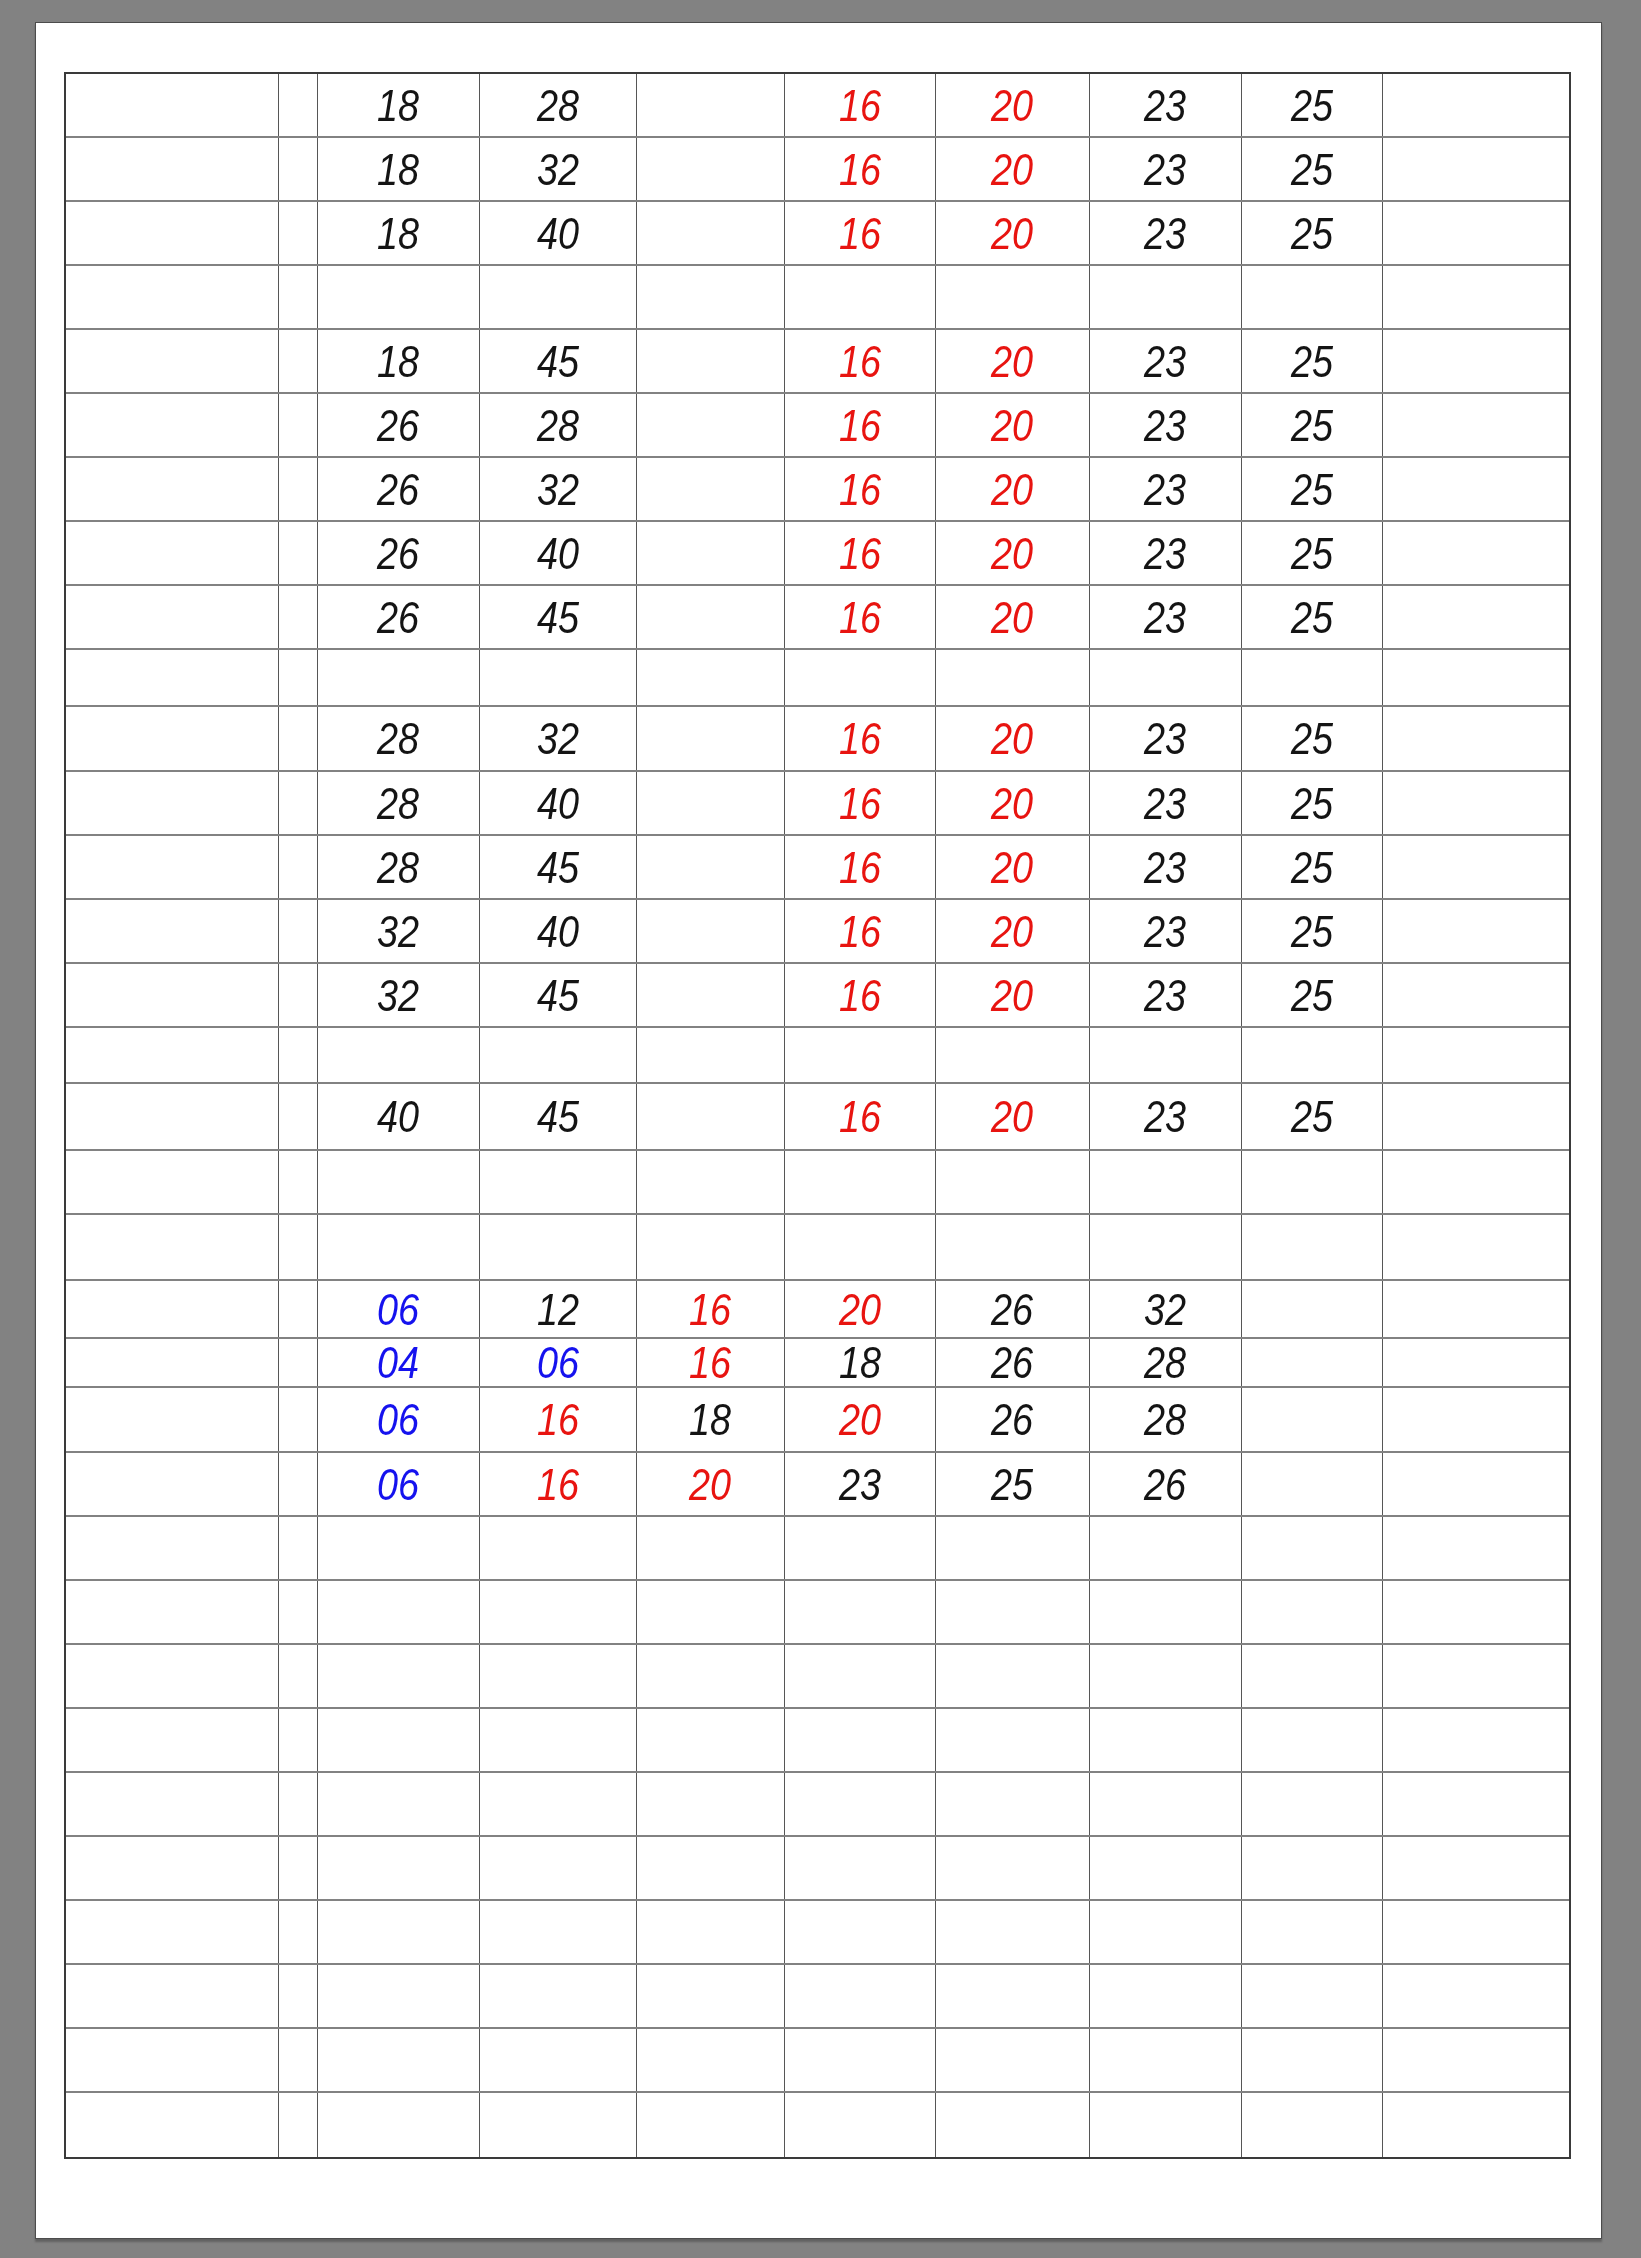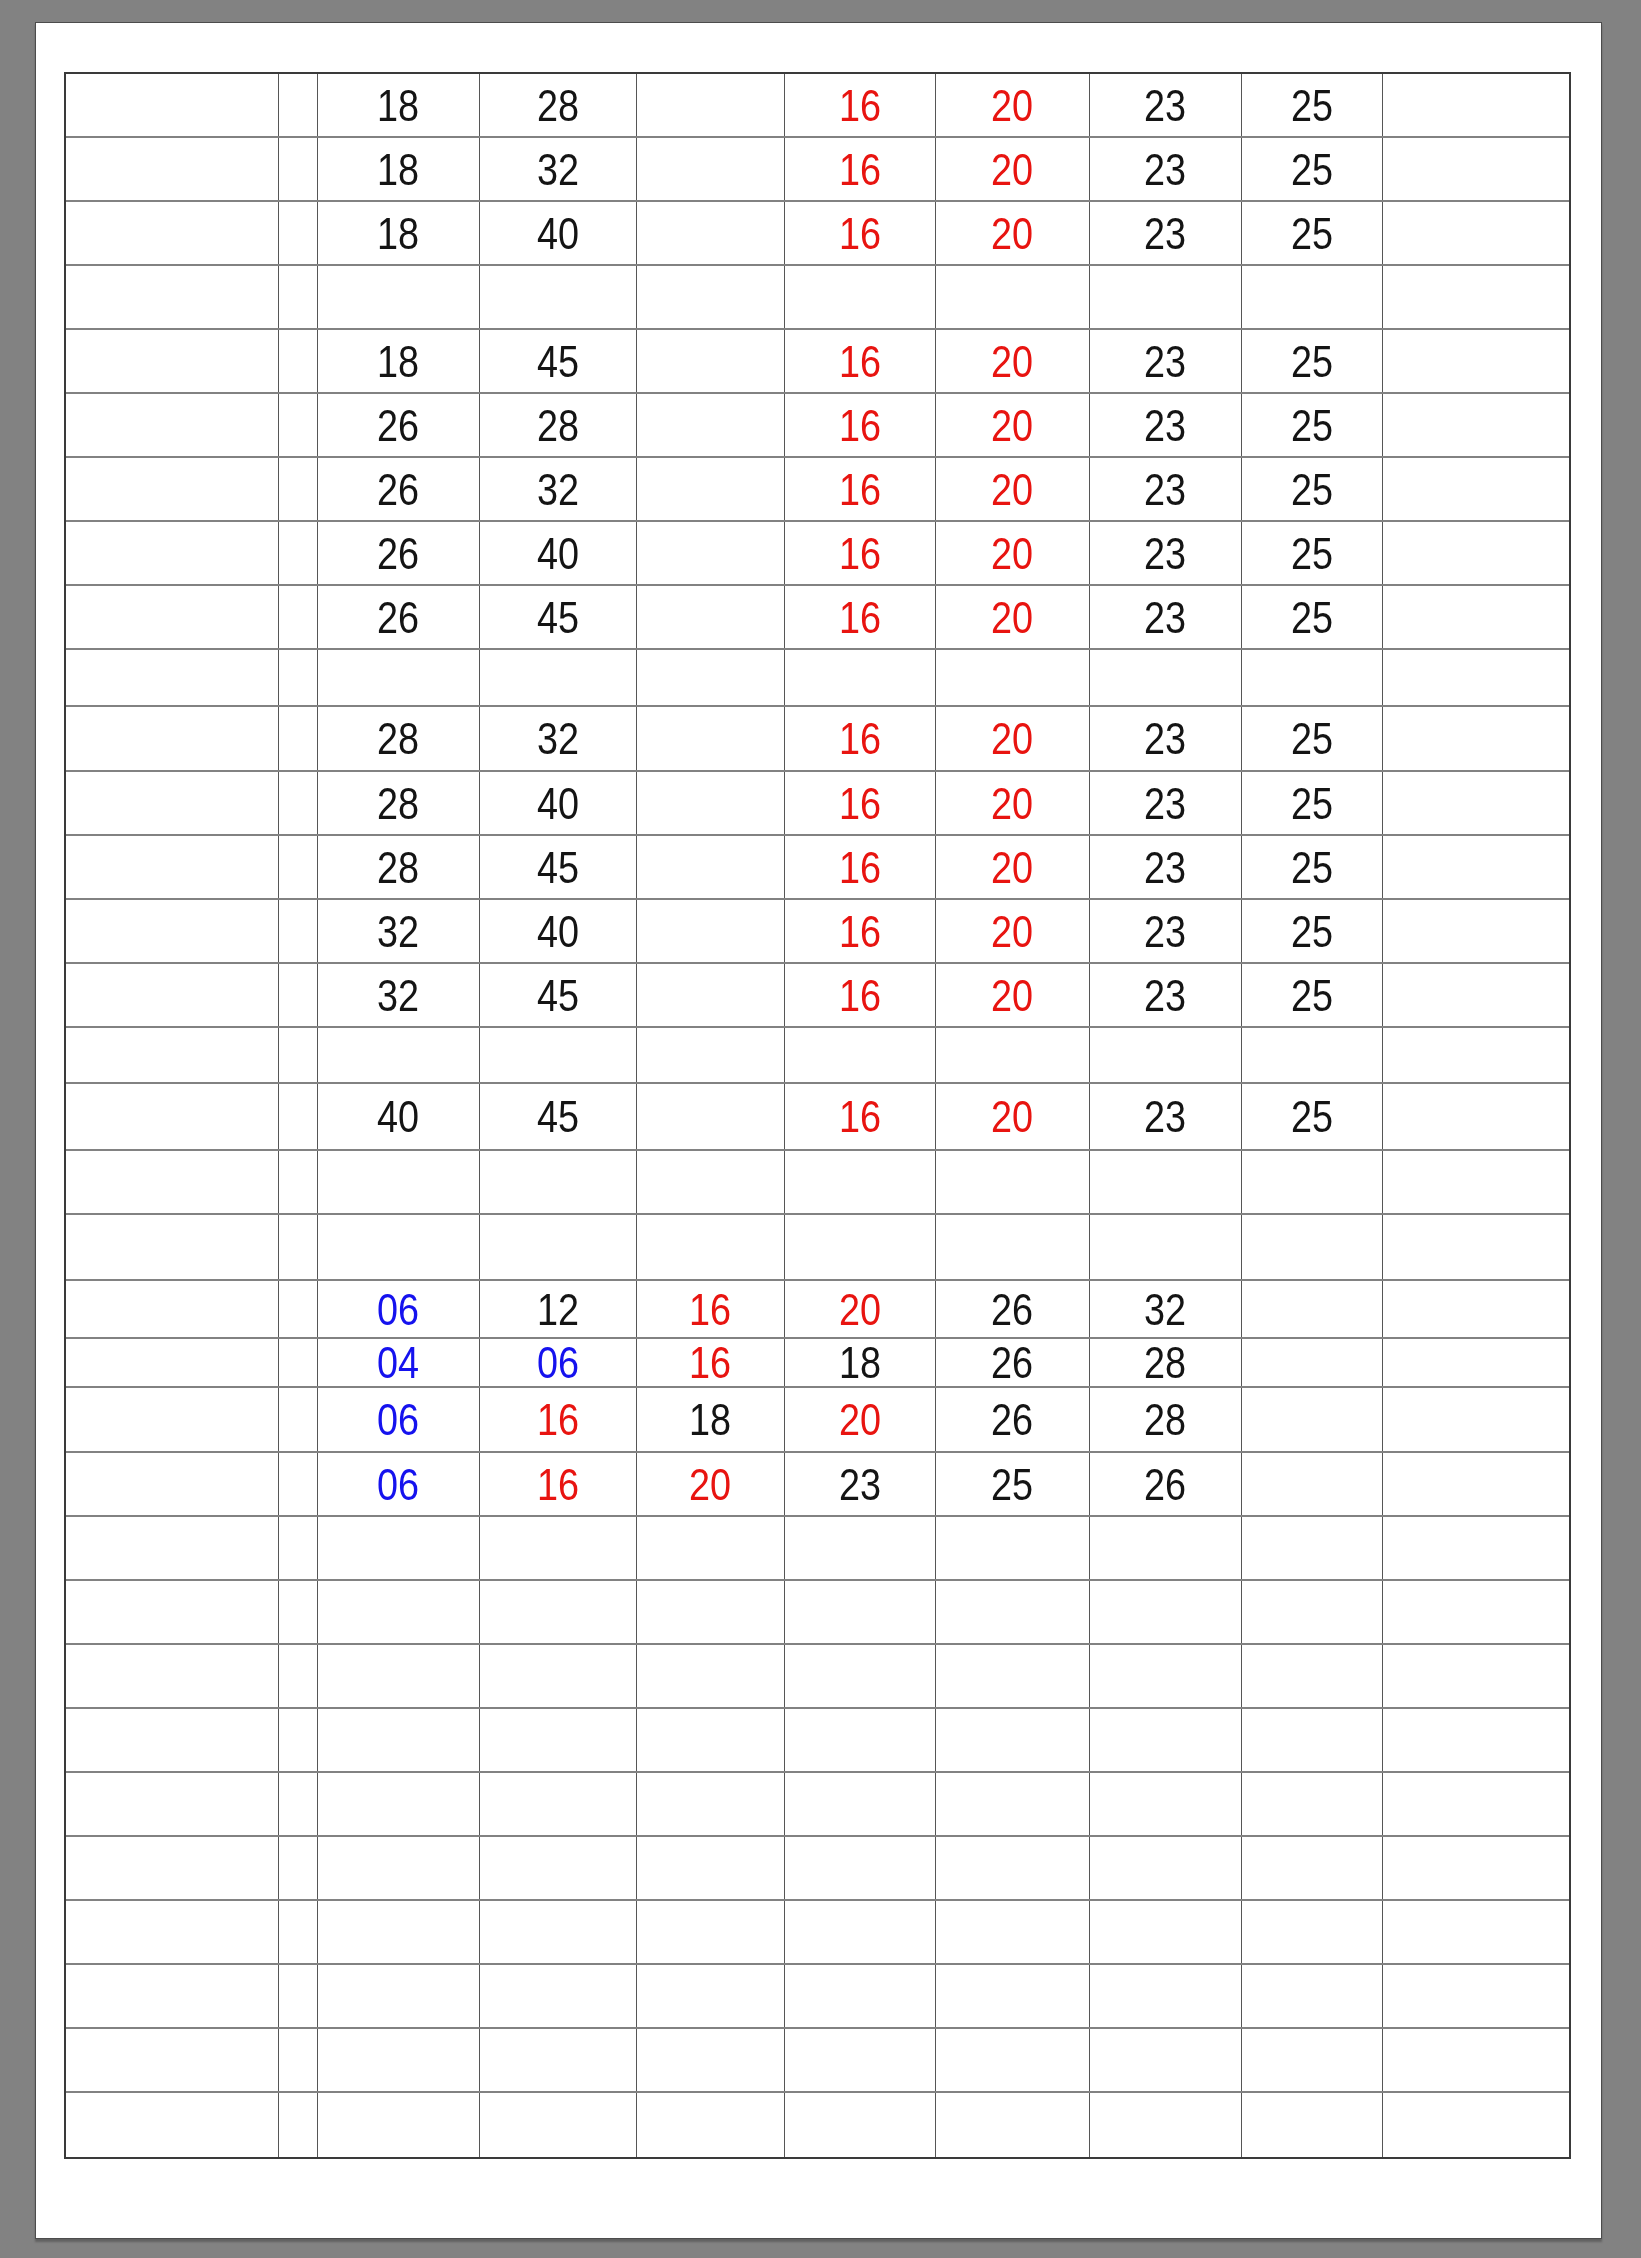--- a/index.html
+++ b/index.html
@@ -61,21 +61,21 @@
     transform: scaleX(0.84);
     transform-origin: 50% 50%;
     white-space: nowrap;
   }
 </style>
 </head>
 <body>
 
 <div class="viewer">
   <div class="paper">
-    <div class="grid" id="grid" style="border-color: rgb(58, 58, 58);">
+    <div class="grid" id="grid" style="border-color: rgb(58, 58, 58); font-style: italic;">
         <div class="row" style="height: 64px; border-bottom-color: rgb(130, 130, 130);">
           <div class="cell" style="border-right-color: rgb(86, 86, 86);"></div>
           <div class="cell" style="border-right-color: rgb(86, 86, 86);"></div>
           <div class="cell" style="border-right-color: rgb(86, 86, 86);">
             <span class="num" style="color: rgb(20, 20, 20);">18</span>
           </div>
           <div class="cell" style="border-right-color: rgb(86, 86, 86);">
             <span class="num" style="color: rgb(20, 20, 20);">28</span>
           </div>
           <div class="cell" style="border-right-color: rgb(86, 86, 86);"></div>

